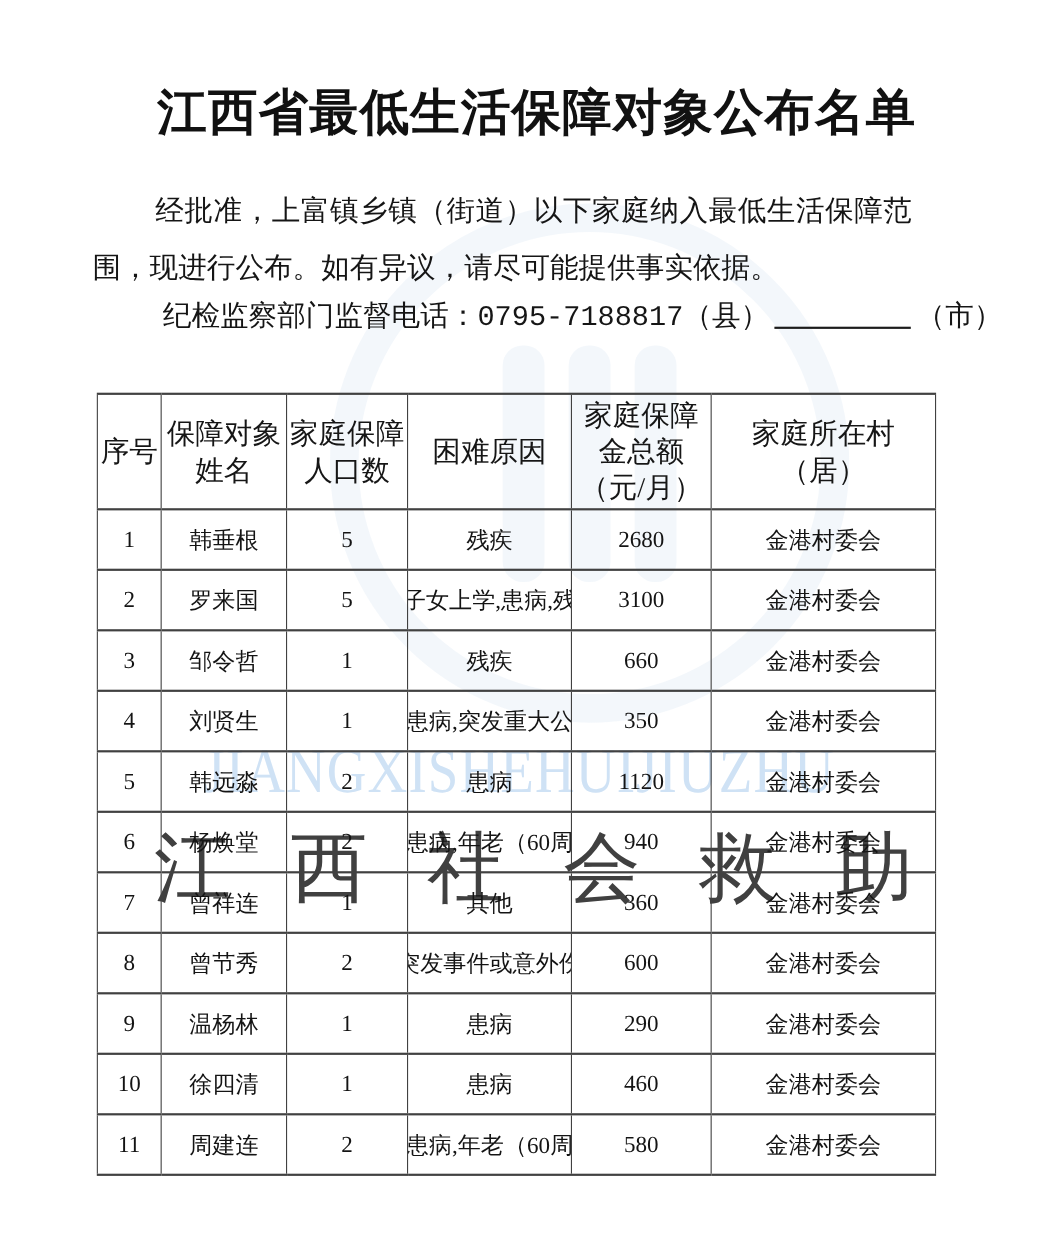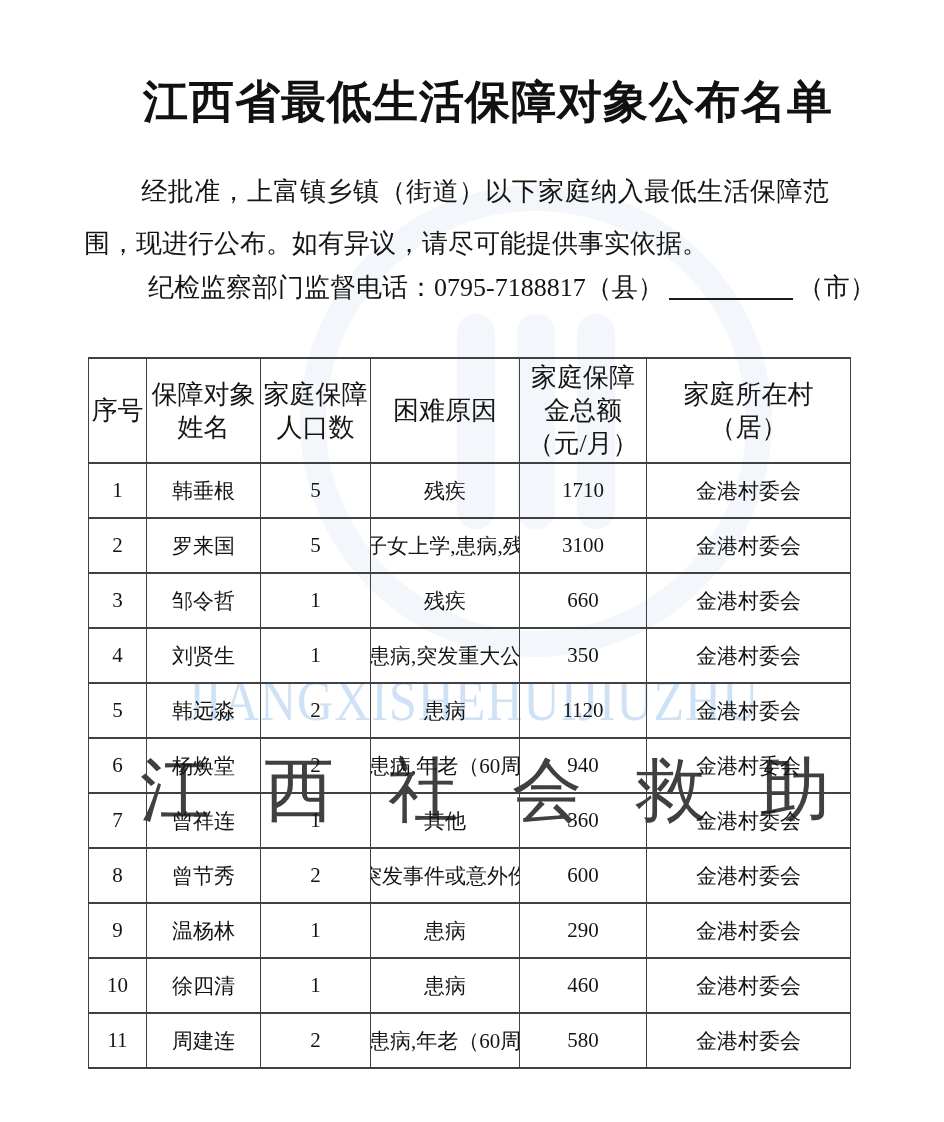--- a/index.html
+++ b/index.html
@@ -48,21 +48,21 @@
     font-size:26px;line-height:52px;
     text-indent:2.2em;text-align:justify;
     color:#151515;
   }
   .phone-line{
     position:absolute;left:148px;
     font-size:26px;line-height:40px;white-space:nowrap;
     color:#151515;
   }
   .phone-1{top:222px;}
-  .phone-2{top:268px;}
+  .phone-2{top:268px;font-family:Liberation Mono, monospace;}
   .blank-fill{
     display:inline-block;width:124px;height:22px;
     border-bottom:2px solid #1c1c1c;
     margin:0 5px;vertical-align:-4px;
   }
   
   table.roster{
     position:absolute;left:88px;top:357px;width:762px;
     border-collapse:collapse;table-layout:fixed;
     background:transparent;
@@ -135,21 +135,21 @@
       </tr>
     </thead>
     <tbody>
         <tr>
           <td class="col-seq">1</td>
           <td class="col-name">韩垂根</td>
           <td class="col-persons">5</td>
           <td class="col-reason">
             <div class="clip">残疾</div>
           </td>
-          <td class="col-amount">1710</td>
+          <td class="col-amount">2680</td>
           <td class="col-village">金港村委会</td>
         </tr>
         <tr>
           <td class="col-seq">2</td>
           <td class="col-name">罗来国</td>
           <td class="col-persons">5</td>
           <td class="col-reason">
             <div class="clip">子女上学,患病,残</div>
           </td>
           <td class="col-amount">3100</td>

